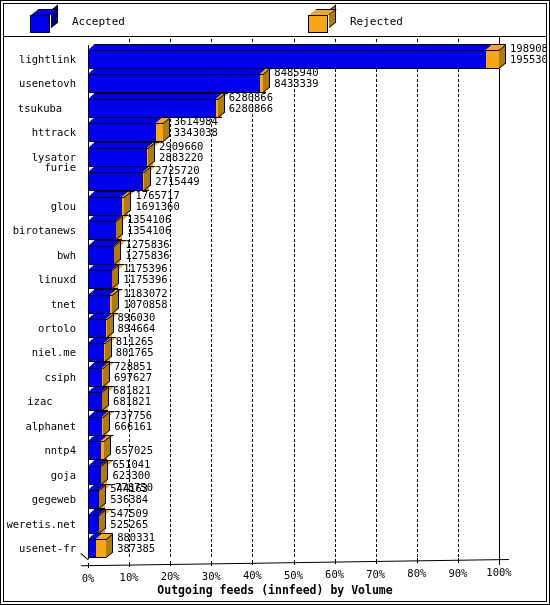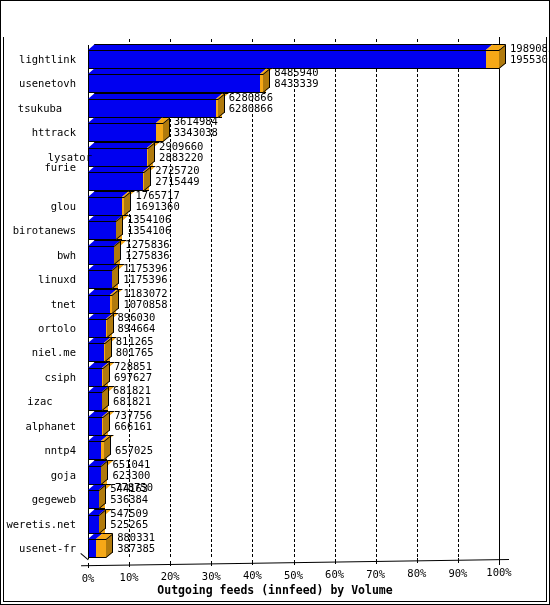--- a/index.html
+++ b/index.html
@@ -173,20 +173,38 @@
     font-size: 11.5px;
     font-weight: bold;
     color: #000;
   }
 </style>
 </head>
 <body>
 
 <div id="root">
 
+  <div id="legend">
+    <div class="legend-entry accepted">
+      <span class="lg-cube">
+        <span class="face" style="background:#0000f0"></span>
+        <span class="sideq" style="background:#000090"></span>
+        <span class="topq" style="background:#0000f0"></span>
+      </span>
+      <span class="legend-label">Accepted</span>
+    </div>
+    <div class="legend-entry rejected">
+      <span class="lg-cube">
+        <span class="face" style="background:#f5a817"></span>
+        <span class="sideq" style="background:#b07a0d"></span>
+        <span class="topq" style="background:#f5a817"></span>
+      </span>
+      <span class="legend-label">Rejected</span>
+    </div>
+  </div>
 
   <div id="plot">
     <div id="grid-layer">
         <div class="gridline" style="left: 125.1px; top: 2px; height: 518px;"></div>
         <div class="gridline" style="left: 166.2px; top: 2px; height: 518px;"></div>
         <div class="gridline" style="left: 207.3px; top: 2px; height: 518px;"></div>
         <div class="gridline" style="left: 248.4px; top: 2px; height: 518px;"></div>
         <div class="gridline" style="left: 289.5px; top: 2px; height: 518px;"></div>
         <div class="gridline" style="left: 330.6px; top: 2px; height: 518px;"></div>
         <div class="gridline" style="left: 371.7px; top: 2px; height: 518px;"></div>
@@ -419,21 +437,21 @@
         <div class="vlabel" style="left: 506px; top: 16.7381px;">19553012</div>
         <div class="ylabel" style="width: 78px; left: 0px; top: 41.2143px; right: auto; padding-right: 6px;">usenetovh</div>
         <div class="vlabel" style="left: 270.343px; top: 30.2143px;">8485940</div>
         <div class="vlabel" style="left: 270.343px; top: 41.2143px;">8433339</div>
         <div class="ylabel" style="width: 78px; left: 0px; top: 65.6905px; right: auto; padding-right: 6px; text-align: center;">tsukuba</div>
         <div class="vlabel" style="left: 224.78px; top: 54.6905px;">6280866</div>
         <div class="vlabel" style="left: 224.78px; top: 65.6905px;">6280866</div>
         <div class="ylabel" style="width: 78px; left: 0px; top: 90.1667px; right: auto; padding-right: 6px;">httrack</div>
         <div class="vlabel" style="left: 169.696px; top: 79.1667px;">3614984</div>
         <div class="vlabel" style="left: 169.696px; top: 90.1667px;">3343038</div>
-        <div class="ylabel" style="width: 78px; left: 16px; top: 114.643px; right: auto; padding-right: 6px;">lysator</div>
+        <div class="ylabel" style="width: 78px; left: 0px; top: 114.643px; right: auto; padding-right: 6px;">lysator</div>
         <div class="vlabel" style="left: 155.122px; top: 103.643px;">2909660</div>
         <div class="vlabel" style="left: 155.122px; top: 114.643px;">2883220</div>
         <div class="ylabel" style="width: 78px; left: 0px; top: 125px; right: auto; padding-right: 6px; text-align: right;">furie</div>
         <div class="vlabel" style="left: 151.321px; top: 128.119px;">2725720</div>
         <div class="vlabel" style="left: 151.321px; top: 139.119px;">2715449</div>
         <div class="ylabel" style="width: 78px; left: 0px; top: 163.595px; right: auto; padding-right: 6px;">glou</div>
         <div class="vlabel" style="left: 131.485px; top: 152.595px; text-align: right;">1765717</div>
         <div class="vlabel" style="left: 131.485px; top: 163.595px;">1691360</div>
         <div class="ylabel" style="width: 78px; left: 0px; top: 188.071px; right: auto; padding-right: 6px;">birotanews</div>
         <div class="vlabel" style="left: 122.98px; top: 177.071px;">1354106</div>

